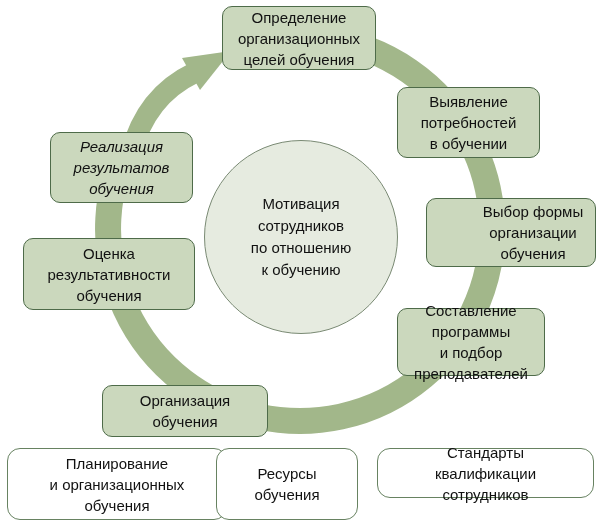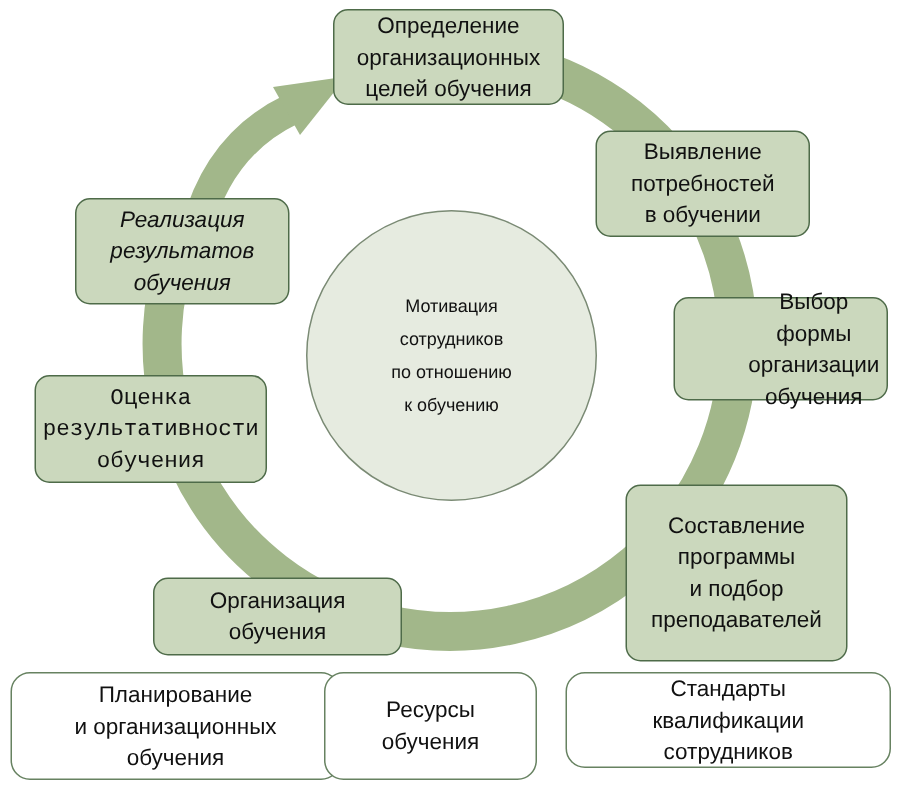--- a/index.html
+++ b/index.html
@@ -84,36 +84,36 @@
     box-sizing:border-box;
   }
   .label{
     white-space:pre-line;
     font-size:15px;
     line-height:21px;
     color:var(--text);
   }
   .circle-label{
     white-space:pre-line;
-    font-size:12px;
+    font-size:15px;
     line-height:22px;
     color:var(--text);
   }
   
   .step-define-goals      { left:222px; top:6px;   width:154px; height:64px; }
   .step-identify-needs    { left:397px; top:87px;  width:143px; height:71px; }
-  .step-choose-form       { left:449px; top:198px; width:143px; height:69px;padding-left:44px; }
-  .step-program-teachers  { left:417px; top:308px; width:148px; height:118px;margin-top:15px; }
+  .step-choose-form       { left:426px; top:198px; width:170px; height:69px;padding-left:44px; }
+  .step-program-teachers  { left:397px; top:308px; width:148px; height:68px; }
   .step-organize-training { left:102px; top:385px; width:166px; height:52px; }
-  .step-evaluate-results  { left:23px;  top:250px; width:155px; height:72px;font-family:Liberation Mono, monospace; }
+  .step-evaluate-results  { left:23px;  top:238px; width:172px; height:72px; }
   .step-implement-results { left:50px;  top:132px; width:143px; height:71px;font-style:italic; }
   
   .bottom-planning  { left:7px;   top:448px; width:220px; height:72px; }
   .bottom-resources { left:216px; top:448px; width:142px; height:72px; }
-  .bottom-standards { left:377px; top:448px; width:217px; height:64px; }
+  .bottom-standards { left:377px; top:448px; width:217px; height:50px; }
 </style>
 </head>
 <body>
 
 <div class="stage">
 
   <svg class="ring-svg" viewBox="0 0 602 526" aria-hidden="true">
     <path class="ring-arc" d="M 240.7 46.4 A 192 192 0 1 1 130.5 138.9"></path>
     <path class="arrow-shaft" d="M 131 153 Q 146 96 194 73"></path>
     <polygon class="arrow-head" points="231,51 200,90 182,58"></polygon>

